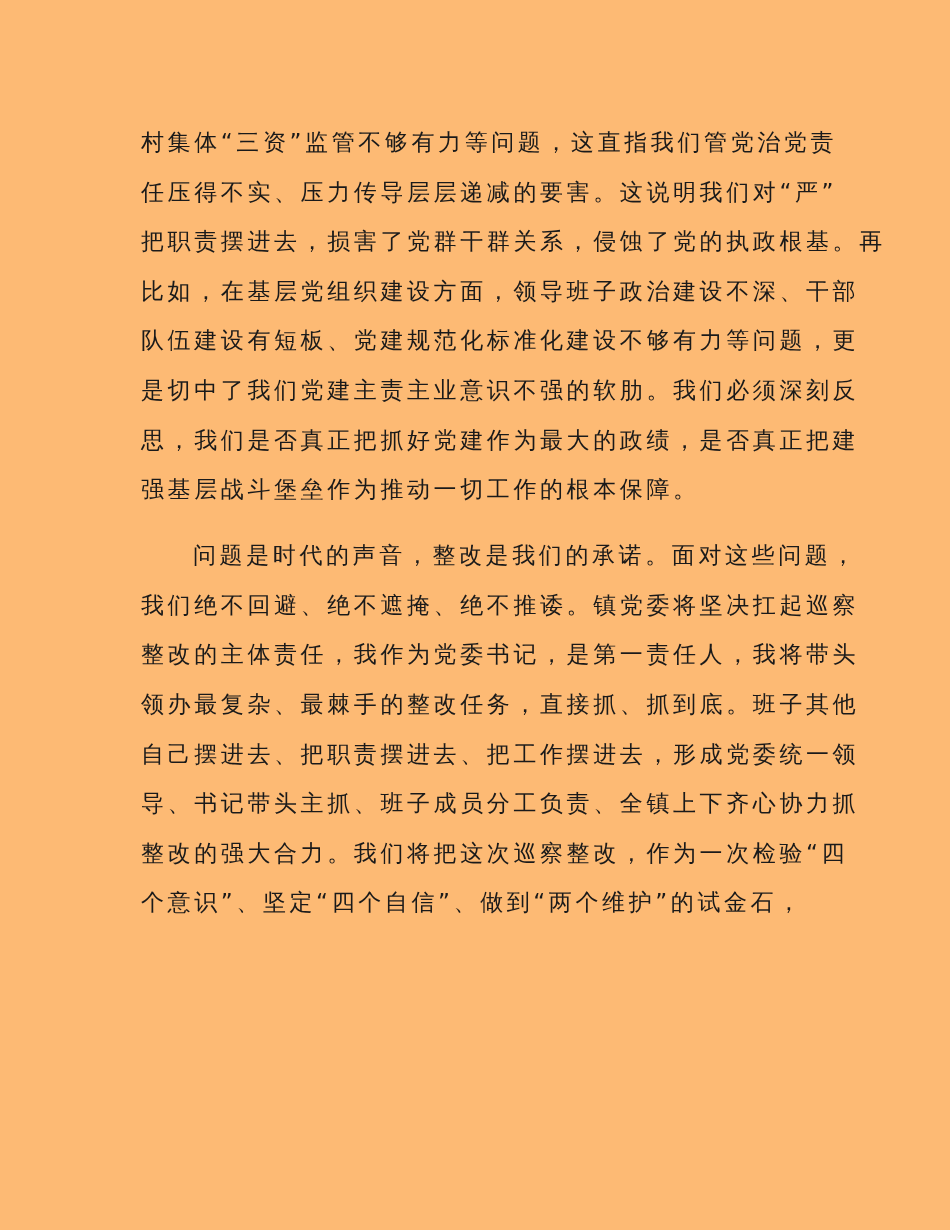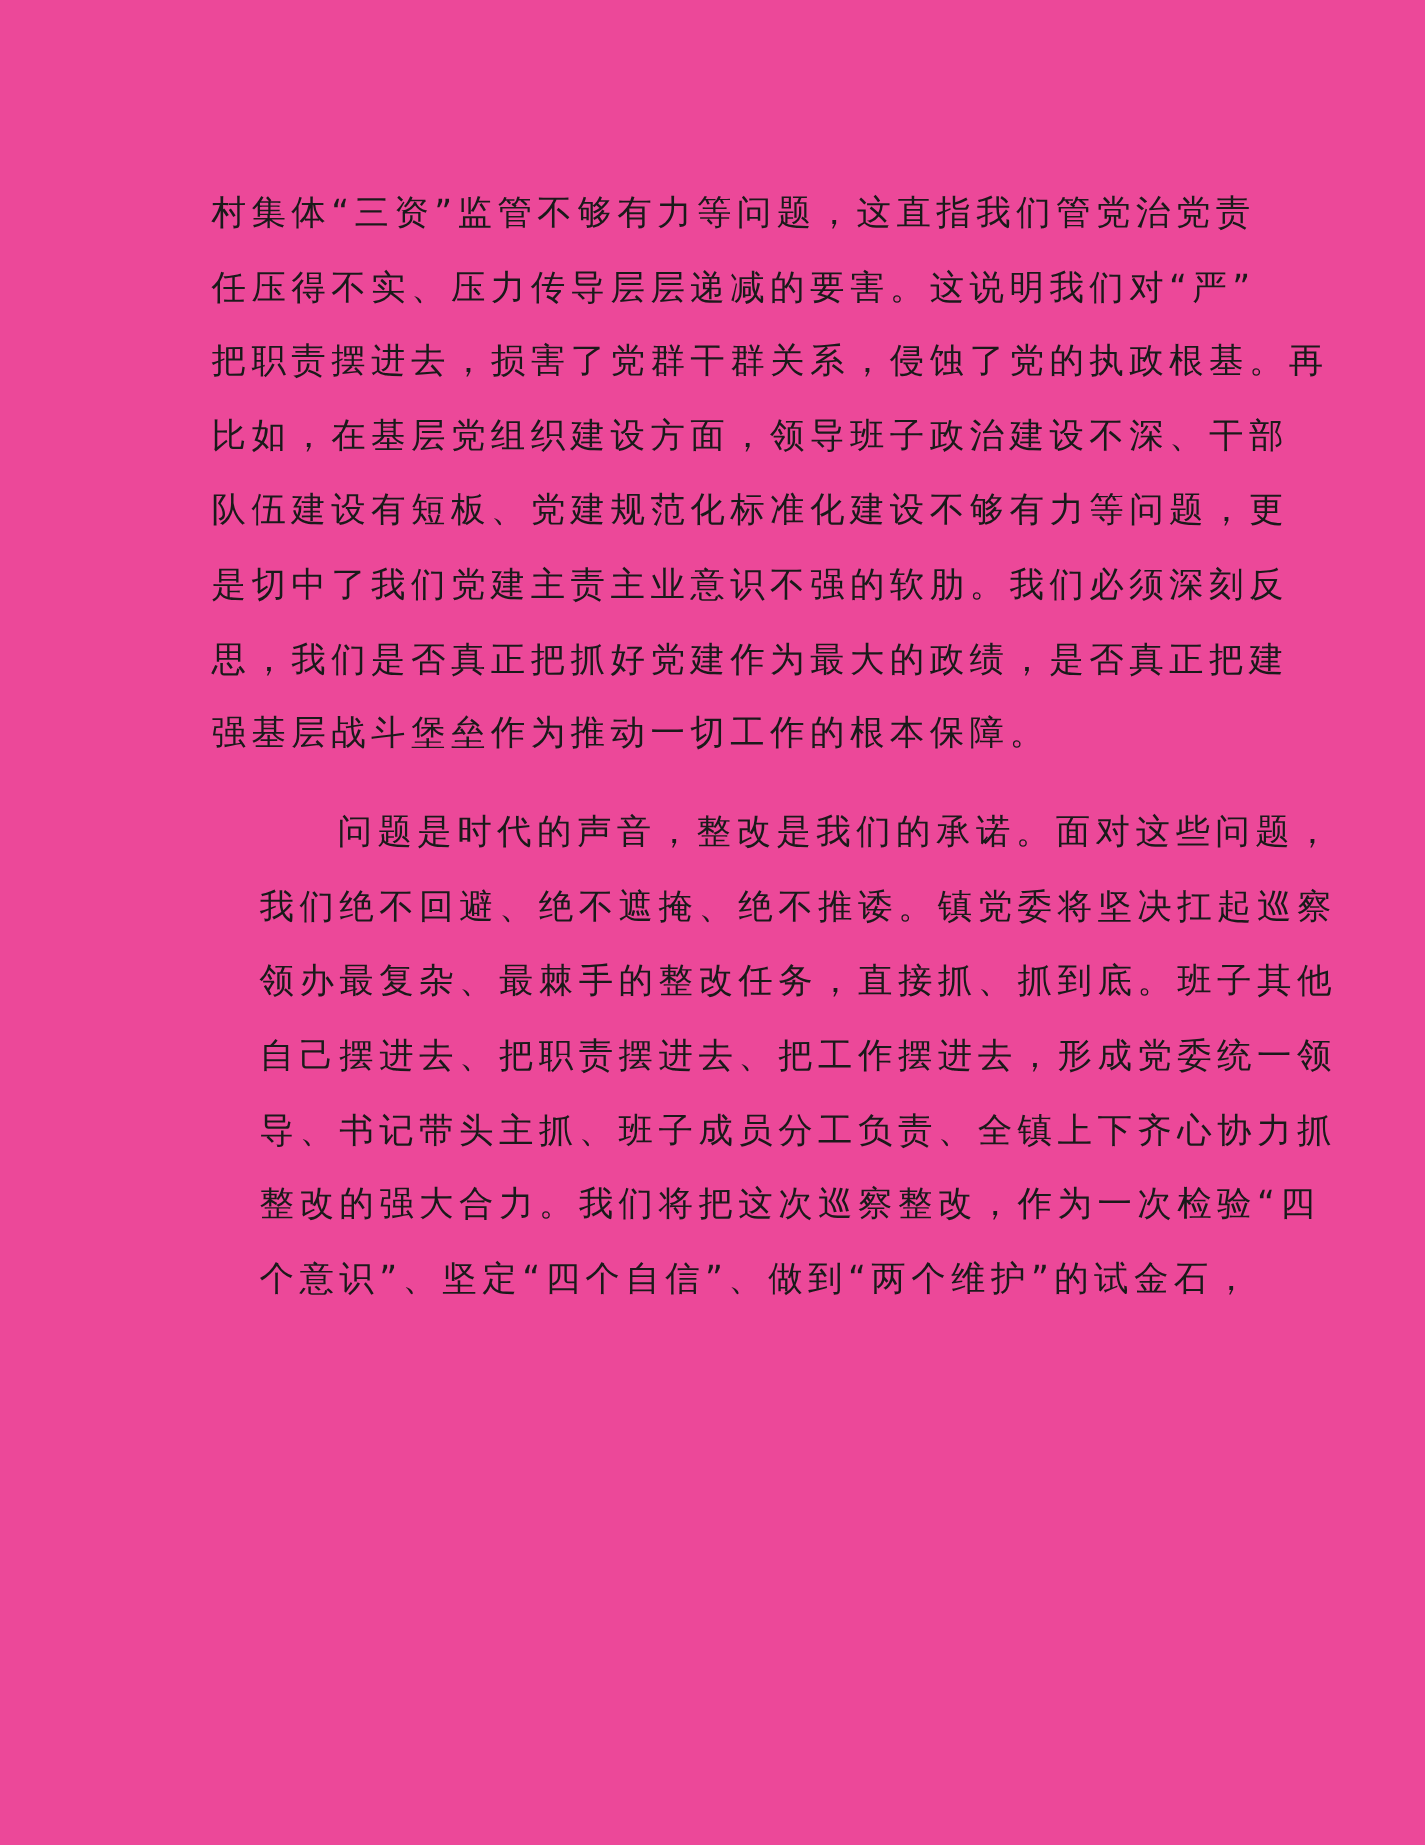--- a/index.html
+++ b/index.html
@@ -1,52 +1,53 @@
 <!DOCTYPE html>
 <html><head>
 <meta charset="utf-8">
 <style>
   html, body { margin: 0; padding: 0; background: #ffffff; }
   body { width: 950px; height: 1230px; position: relative; overflow: hidden; }
   .page {
-    position: absolute; left: 0; top: 0; width: 950px; height: 1230px; background: #ec4899;
+    position: absolute; left: 0; top: 0; width: 950px; height: 1230px; background: #fdba74;
   }
   .content {
     position: absolute; left: 141px; top: 118px; width: 670px;
   }
   .line {
     font-family: "DejaVu Sans", sans-serif;
     font-size: 23px;
     line-height: 49.6px;
     height: 49.6px;
     color: #1a1a1a;
     letter-spacing: 3.6px;
     white-space: nowrap;
   }
-  .para + .para { margin-top: 16.5px; margin-left: 32px; }
+  .para + .para { margin-top: 16.5px; }
   .indent { padding-left: 52px; }
 </style>
 </head>
 <body>
 
 <div class="page">
   <div class="content">
     <div class="para">
       <div class="line">村集体“三资”监管不够有力等问题，这直指我们管党治党责</div>
       <div class="line">任压得不实、压力传导层层递减的要害。这说明我们对“严”</div>
       <div class="line">把职责摆进去，损害了党群干群关系，侵蚀了党的执政根基。再</div>
       <div class="line">比如，在基层党组织建设方面，领导班子政治建设不深、干部</div>
       <div class="line">队伍建设有短板、党建规范化标准化建设不够有力等问题，更</div>
       <div class="line">是切中了我们党建主责主业意识不强的软肋。我们必须深刻反</div>
       <div class="line">思，我们是否真正把抓好党建作为最大的政绩，是否真正把建</div>
       <div class="line">强基层战斗堡垒作为推动一切工作的根本保障。</div>
     </div>
     <div class="para">
       <div class="line indent">问题是时代的声音，整改是我们的承诺。面对这些问题，</div>
       <div class="line">我们绝不回避、绝不遮掩、绝不推诿。镇党委将坚决扛起巡察</div>
+      <div class="line">整改的主体责任，我作为党委书记，是第一责任人，我将带头</div>
       <div class="line">领办最复杂、最棘手的整改任务，直接抓、抓到底。班子其他</div>
       <div class="line">自己摆进去、把职责摆进去、把工作摆进去，形成党委统一领</div>
       <div class="line">导、书记带头主抓、班子成员分工负责、全镇上下齐心协力抓</div>
       <div class="line">整改的强大合力。我们将把这次巡察整改，作为一次检验“四</div>
       <div class="line">个意识”、坚定“四个自信”、做到“两个维护”的试金石，</div>
     </div>
   </div>
 </div>
 
 </body></html>

